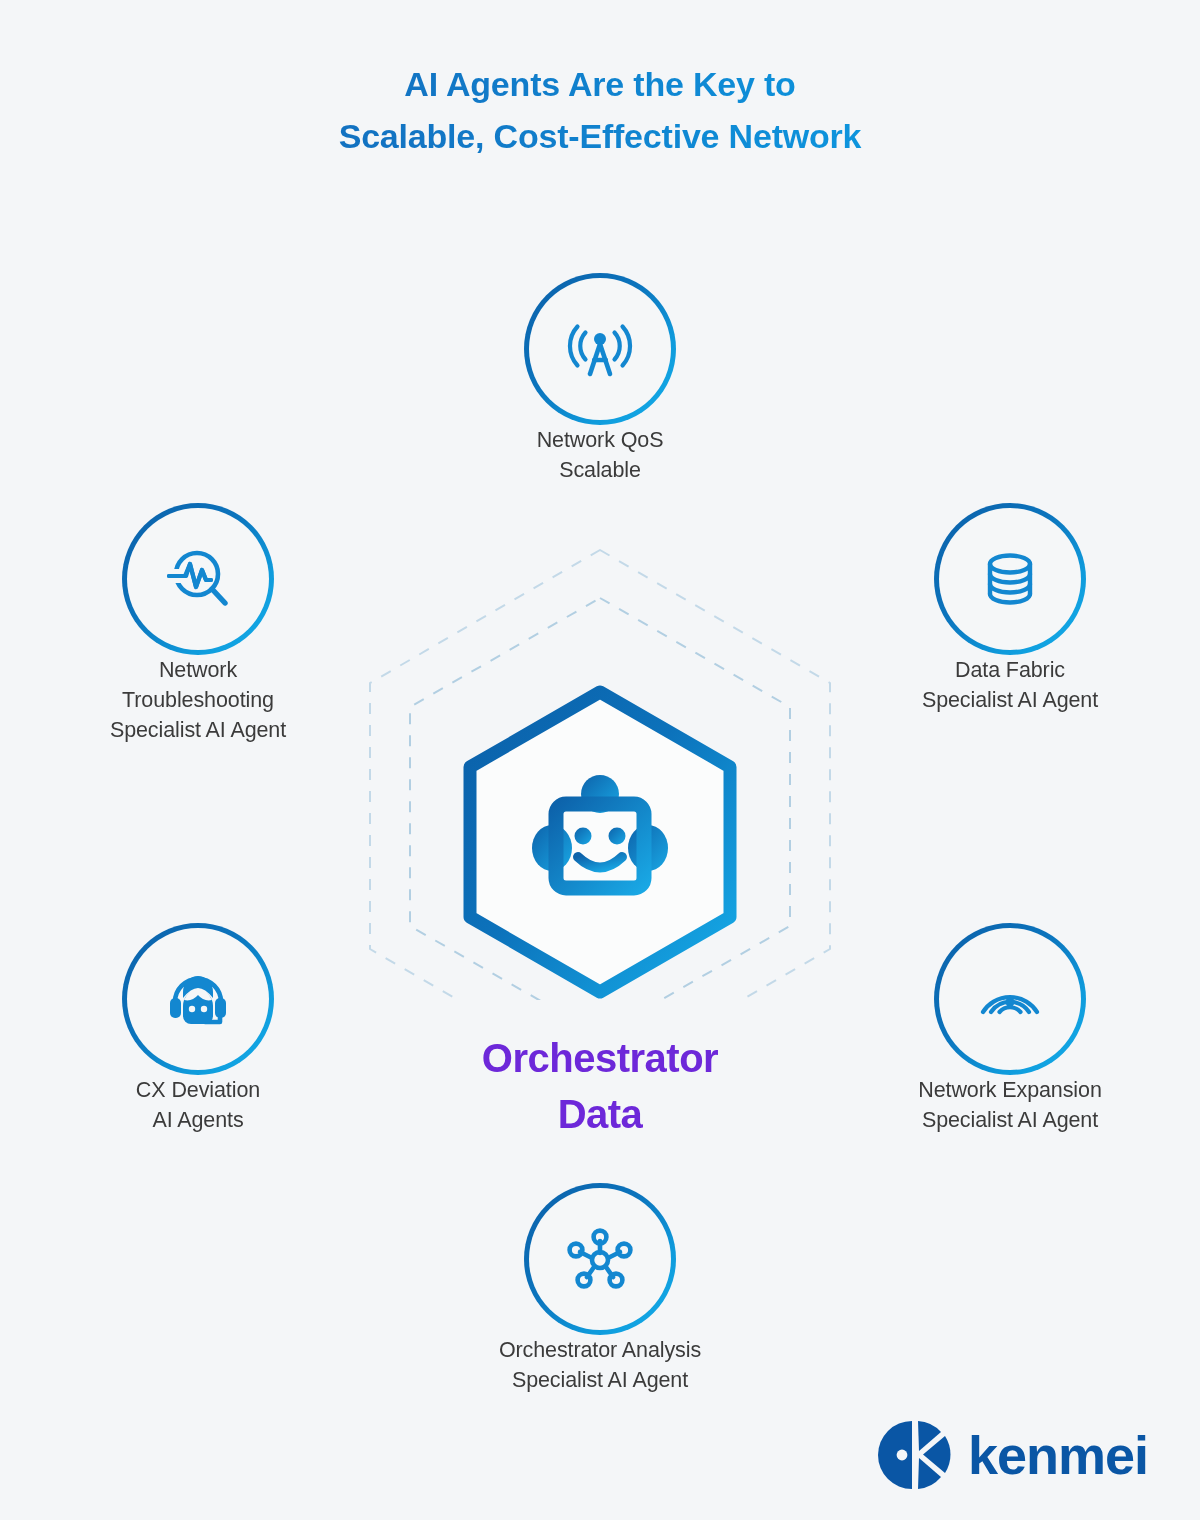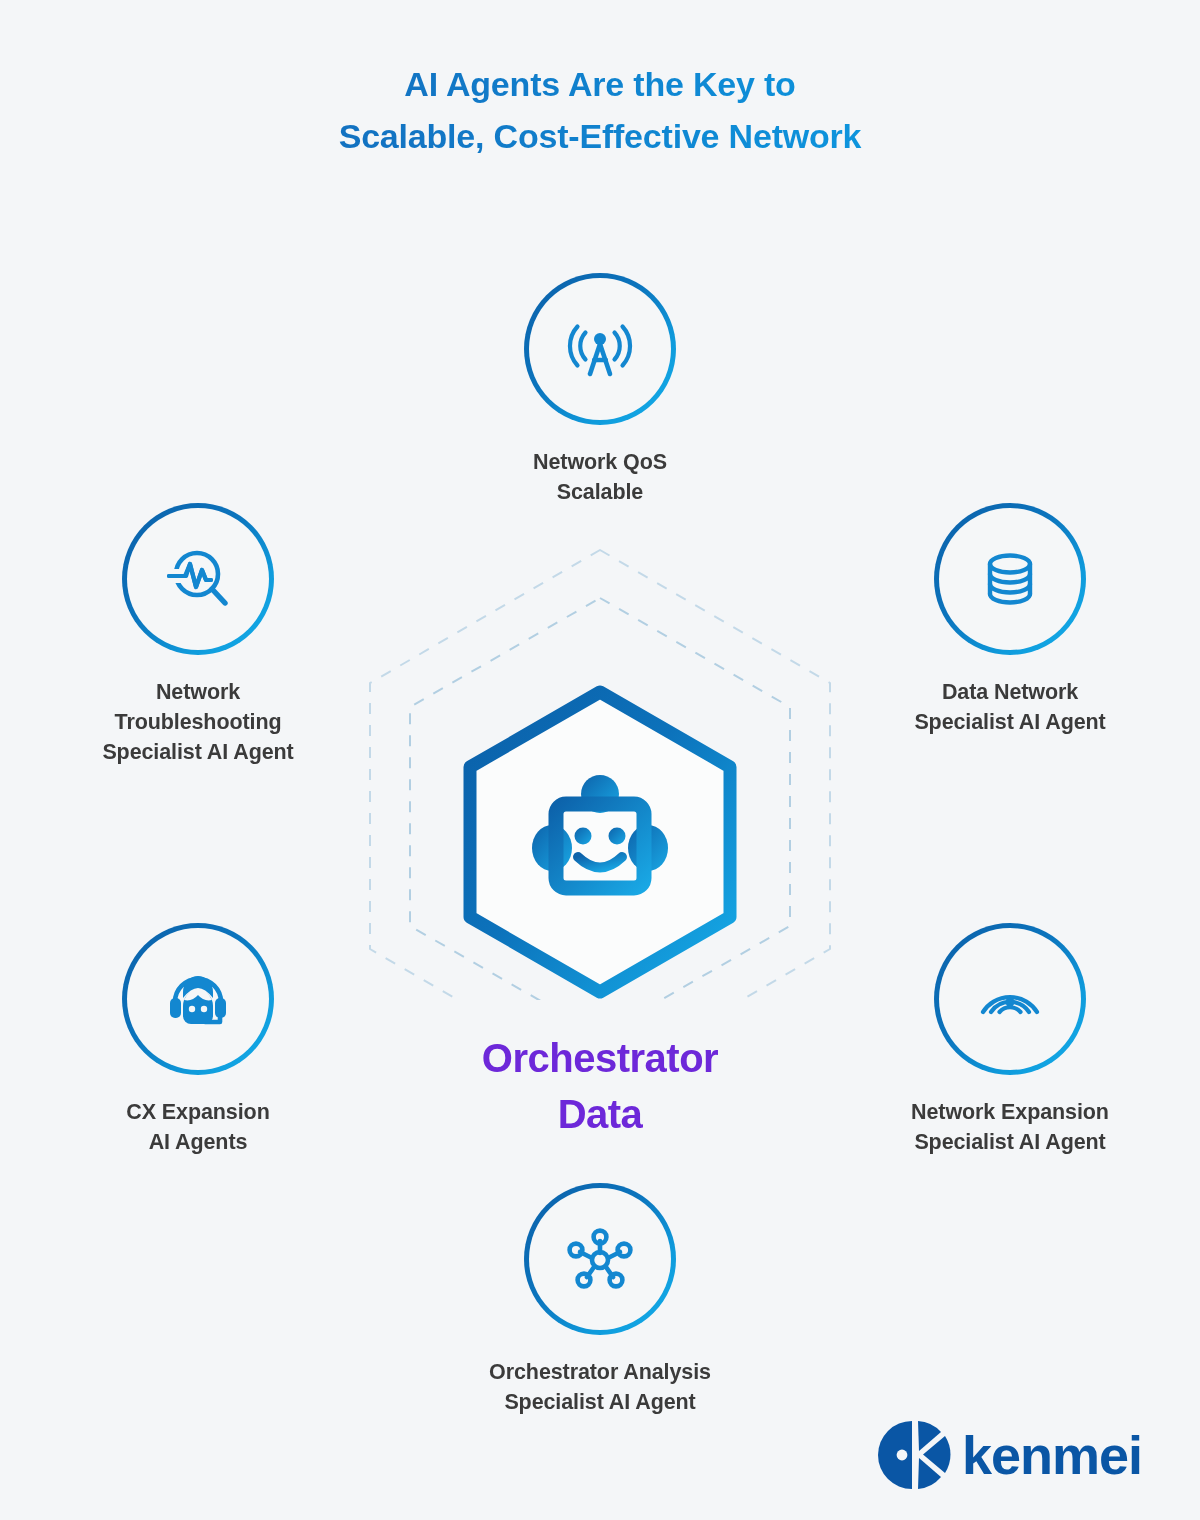--- a/index.html
+++ b/index.html
@@ -66,23 +66,22 @@
     position: absolute;
     inset: 5px;
     border-radius: 50%;
     background: #f5f7f8;
   }
   .node-ring svg {
     position: relative;
     z-index: 2;
   }
   .node-label {
-    margin-top: 22px;
     font-size: 21.5px;
-    font-weight: bold;
+    font-weight: normal;
     line-height: 30px;
     color: #3b3b3b;
     letter-spacing: -0.1px;
   }
 
   
   #node-top      { left: 440px; top: 273px; }
   #node-topleft  { left:  38px; top: 503px; }
   #node-topright { left: 850px; top: 503px; }
   #node-botleft  { left:  38px; top: 923px; }
@@ -112,21 +111,21 @@
     letter-spacing: -0.5px;
   }
 
   
   #brand {
     position: absolute;
     left: 878px;
     top: 1418px;
     display: flex;
     align-items: center;
-    gap: 10px;
+    gap: 16px;
   }
   #brand-word {
     font-size: 54px;
     font-weight: bold;
     color: #0a56a5;
     letter-spacing: -1px;
     line-height: 54px;
   }
 </style>
 </head>
@@ -234,21 +233,21 @@
           <ellipse cx="37" cy="22" rx="20" ry="8.5"></ellipse>
           <path d="M17,22 L17,52"></path>
           <path d="M57,22 L57,52"></path>
           <path d="M17,52 a20,8.5 0 0 0 40,0"></path>
           <path d="M17,32 a20,8.5 0 0 0 40,0"></path>
           <path d="M17,42 a20,8.5 0 0 0 40,0"></path>
         </g>
       </svg>
     </div>
     <div class="node-label">
-      <div>Data Network</div>
+      <div>Data Fabric</div>
       <div>Specialist AI Agent</div>
     </div>
   </div>
 
   <div class="node" id="node-botleft">
     <div class="node-ring">
       <svg width="74" height="74" viewBox="0 0 74 74">
 
         <path d="M14,40 a23,23 0 0 1 46,0" fill="none" stroke="#1387d0" stroke-width="4.6" stroke-linecap="round"></path>
 
@@ -258,21 +257,21 @@
         <path d="M59,56 L59,60 L44,60" fill="none" stroke="#1387d0" stroke-width="4.6" stroke-linecap="round" stroke-linejoin="round"></path>
 
         <path d="M22,44 a15,16 0 0 1 30,0 L52,54 a8,8 0 0 1 -8,8 L30,62 a8,8 0 0 1 -8,-8 Z" fill="#1387d0"></path>
         <path d="M23,38 q6,-12 14,-12 q8,0 14,12 q-8,2 -14,-5 q-6,7 -14,5 Z" fill="#f5f7f8"></path>
         <path d="M22,30 a15,16 0 0 1 30,0 l0,6 q-8,-10 -15,-10 q-7,0 -15,10 Z" fill="#1387d0"></path>
         <circle cx="31" cy="47" r="3.2" fill="#f5f7f8"></circle>
         <circle cx="43" cy="47" r="3.2" fill="#f5f7f8"></circle>
       </svg>
     </div>
     <div class="node-label">
-      <div>CX Expansion</div>
+      <div>CX Deviation</div>
       <div>AI Agents</div>
     </div>
   </div>
 
   <div class="node" id="node-botright">
     <div class="node-ring">
       <svg width="74" height="74" viewBox="0 0 74 74">
         <circle cx="37" cy="40" r="4.6" fill="#1387d0"></circle>
         <g fill="none" stroke="#1387d0" stroke-width="4.2" stroke-linecap="round">
           <path d="M26.5,50 a14,14 0 0 1 21,0"></path>

